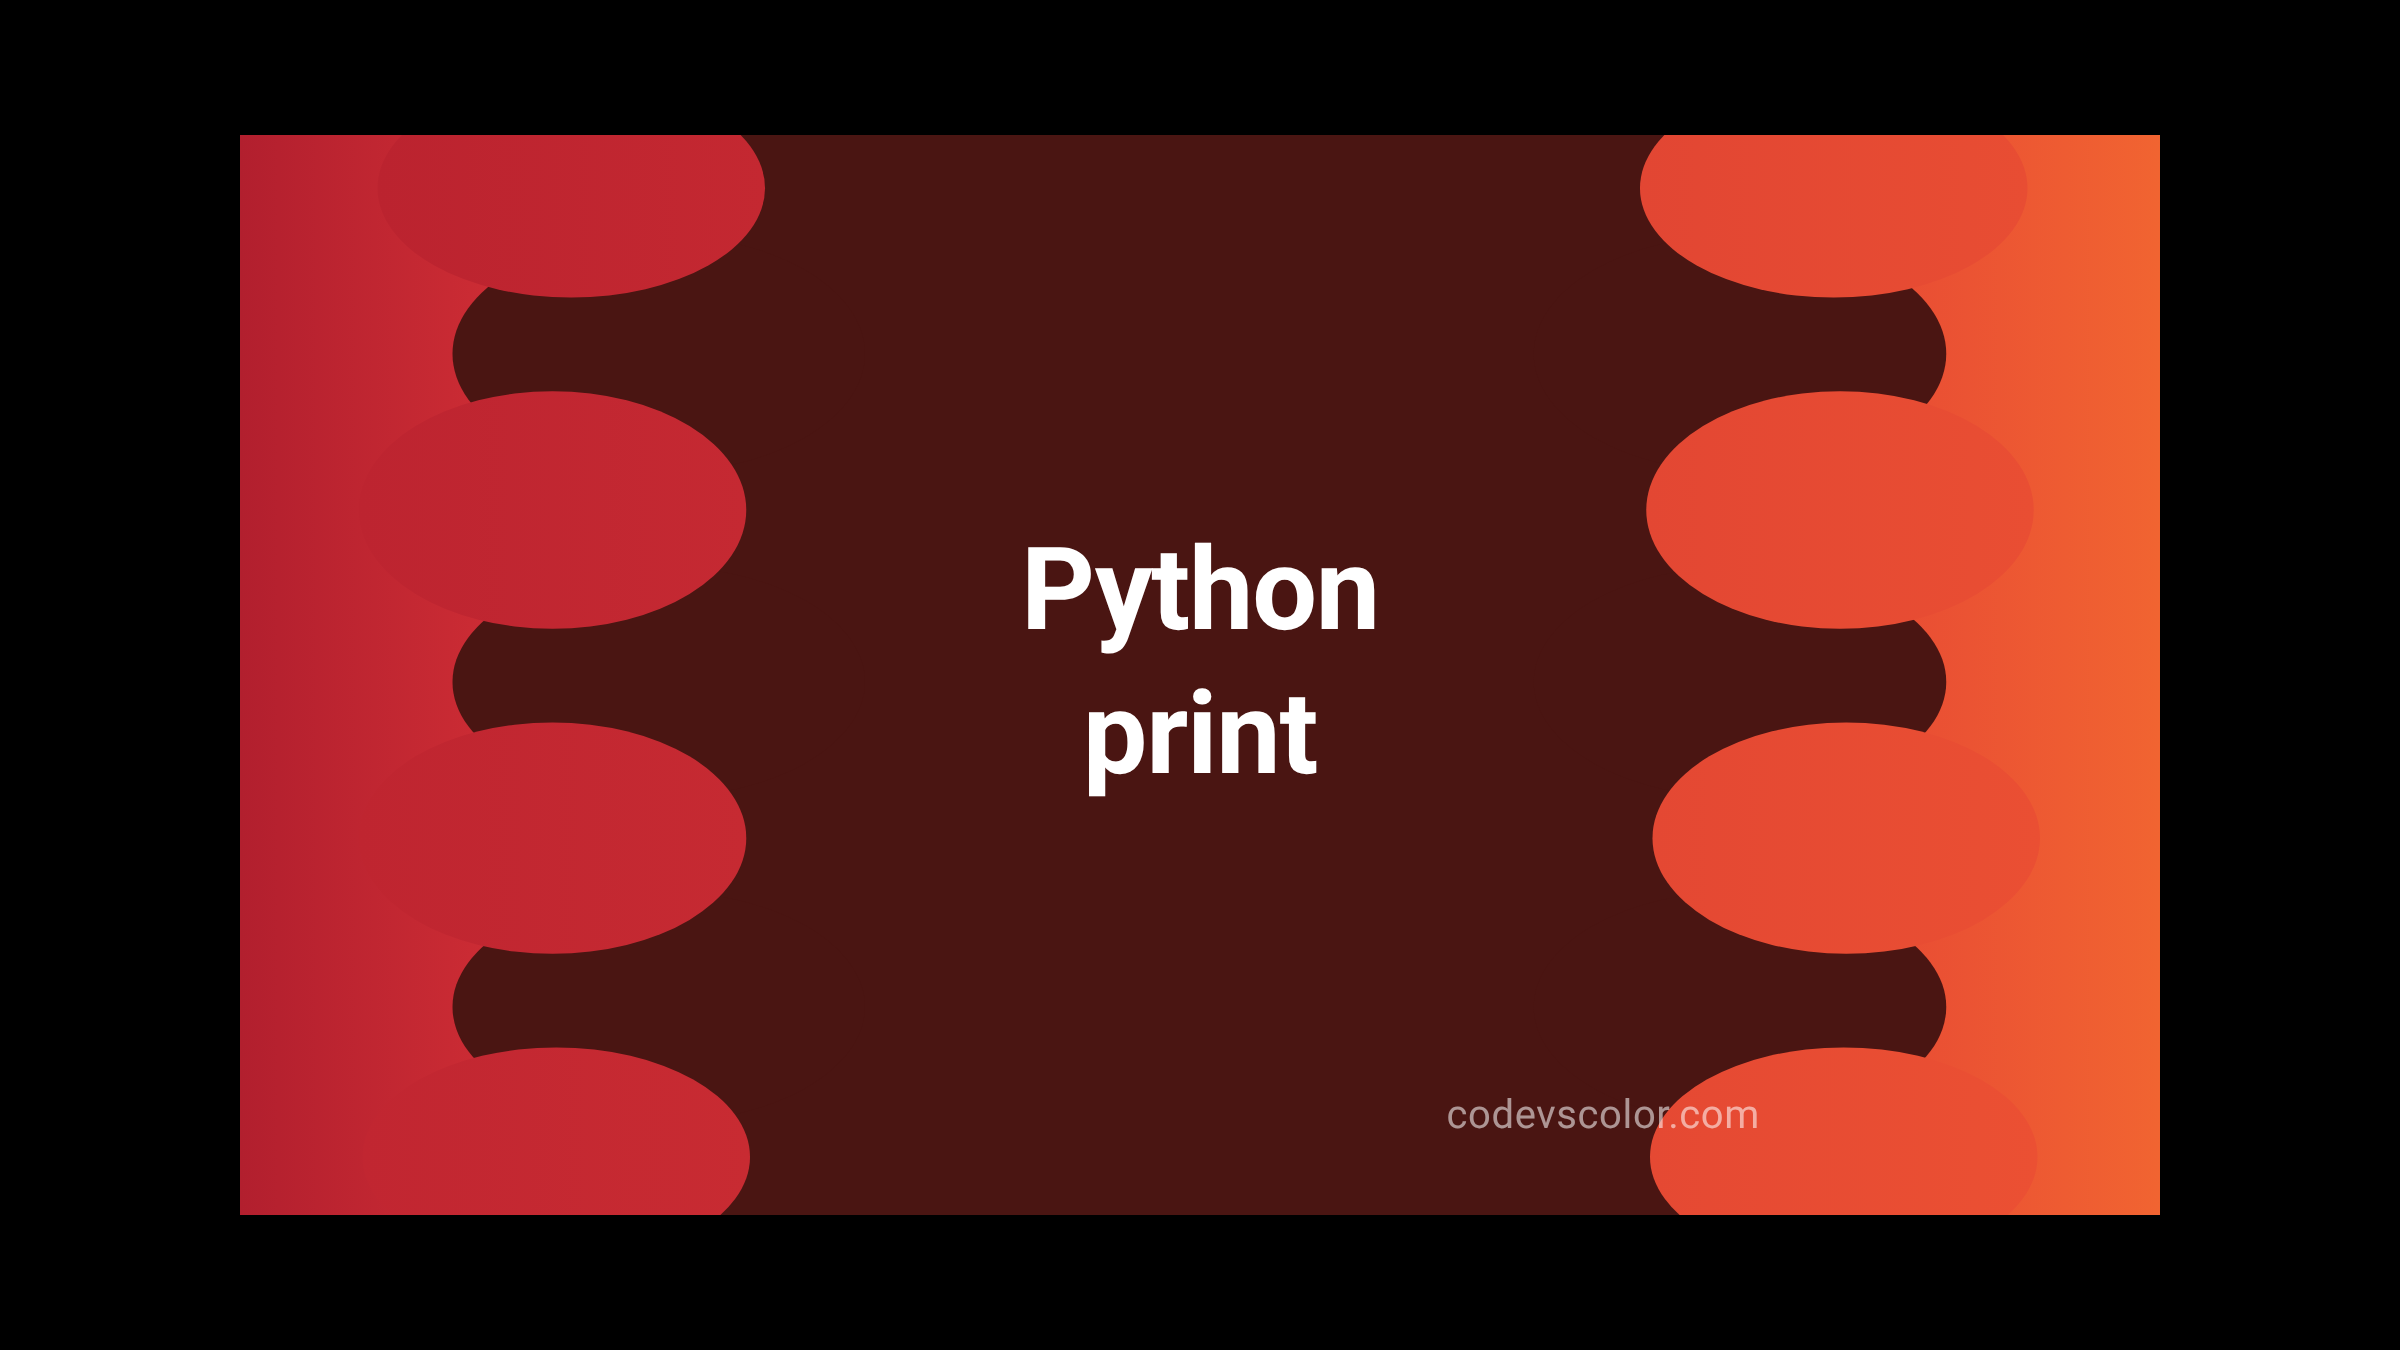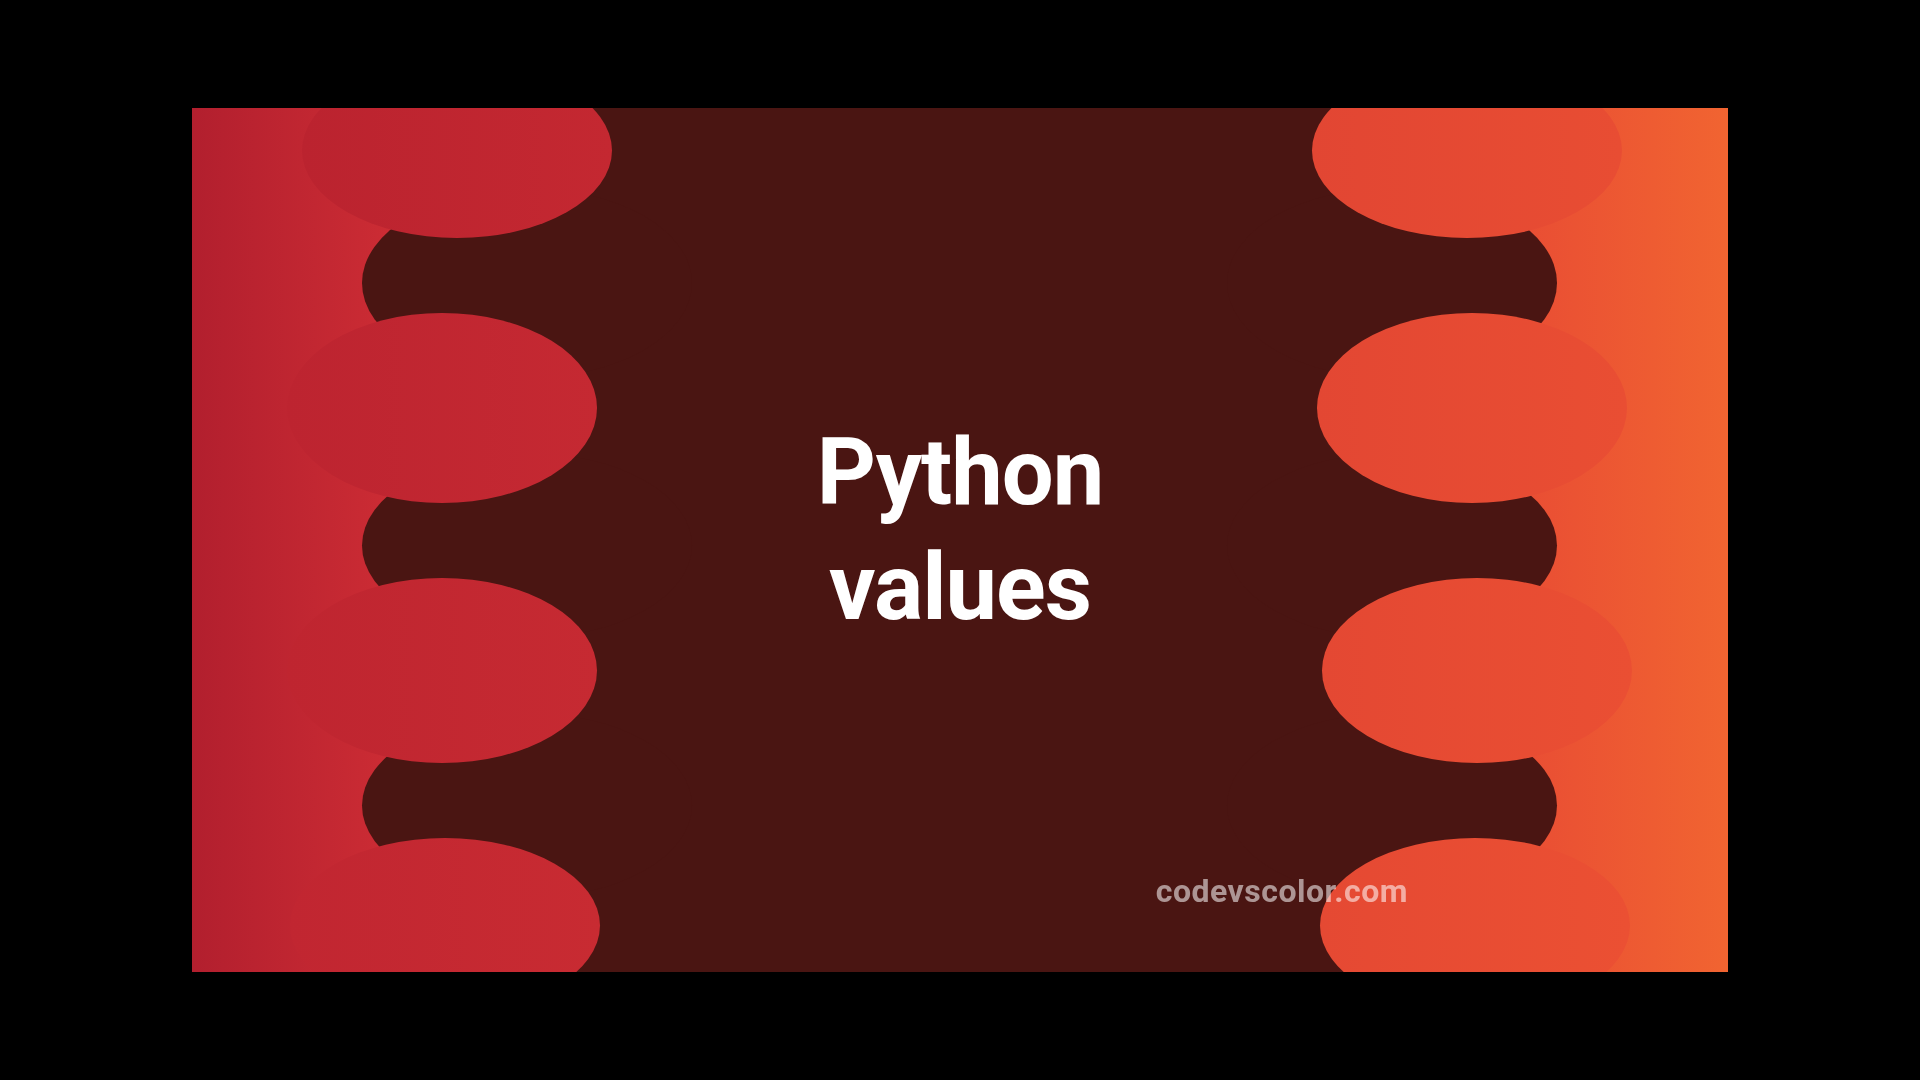--- a/index.html
+++ b/index.html
@@ -89,21 +89,21 @@
       text-align: center;
       letter-spacing: -1px;
       margin-top: -20px;
     }
     .watermark {
       position: absolute;
       right: 320px;
       bottom: 62px;
       color: rgba(255,255,255,0.55);
       font-family: -apple-system, BlinkMacSystemFont, "Segoe UI", Roboto, Helvetica, Arial, sans-serif;
-      font-weight: 700;
+      font-weight: 400;
       font-size: 32px;
       z-index: 11;
       letter-spacing: 0.5px;
     }
   </style>
 </head>
 <body>
 
 <div class="canvas">
   <div class="blob blob-center"></div>
@@ -120,18 +120,18 @@
   <div class="bump bump-r1"></div>
   <div class="dip-r dip-r2"></div>
   <div class="bump bump-r2"></div>
   <div class="dip-r dip-r3"></div>
   <div class="bump bump-r3"></div>
   <div class="dip-r dip-r4"></div>
 
   <div class="title-wrap">
     <div class="title">
       <div>Python</div>
-      <div>values</div>
+      <div>print</div>
     </div>
   </div>
 
   <div class="watermark">codevscolor.com</div>
 </div>
 
 </body></html>

